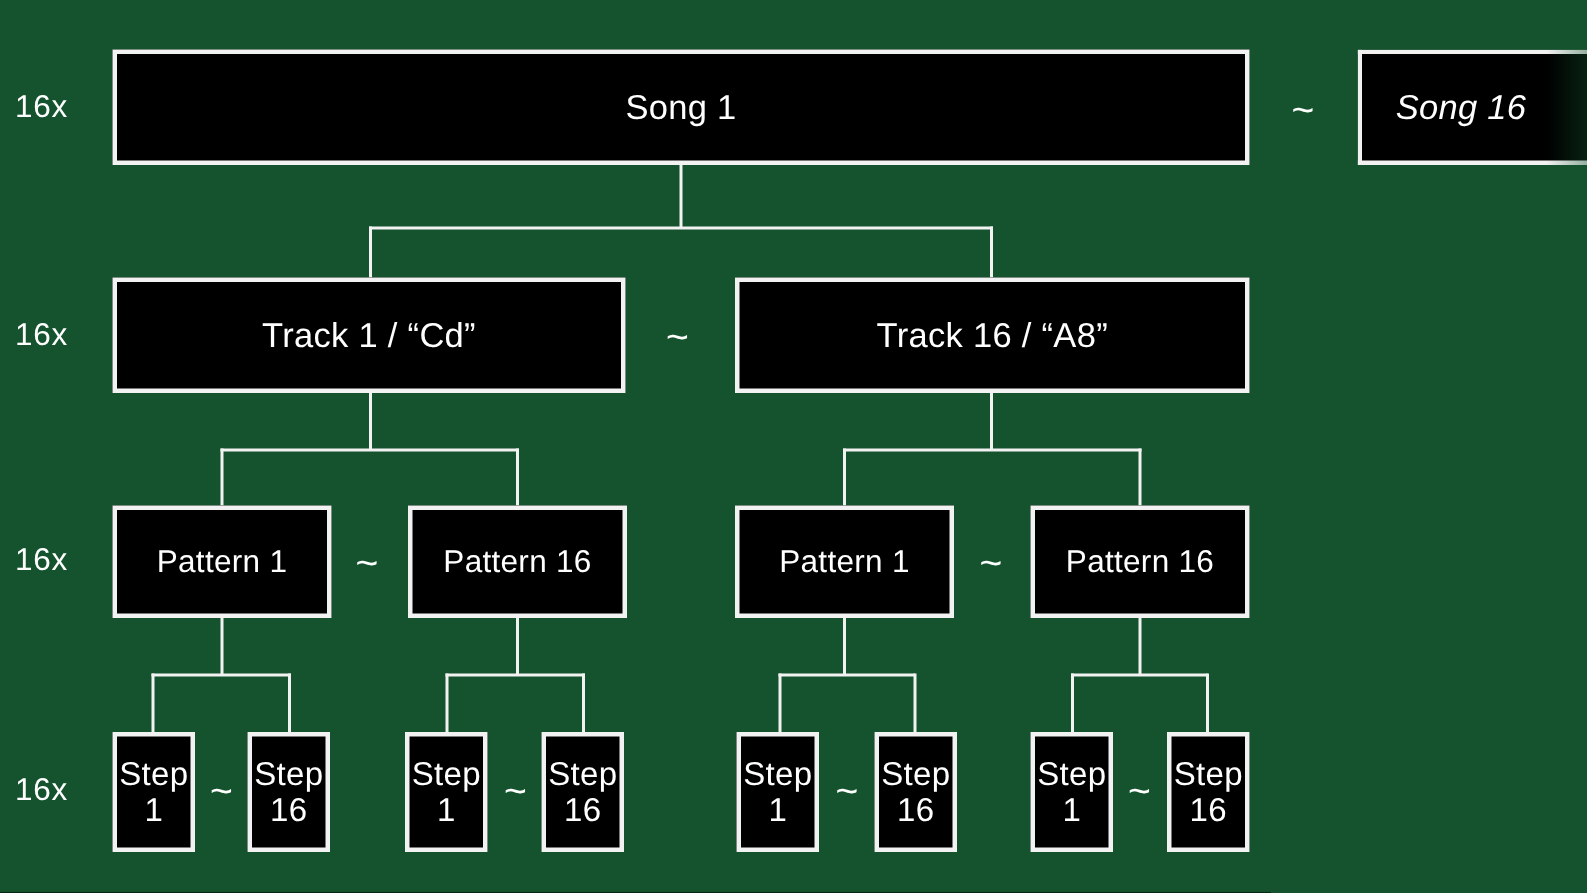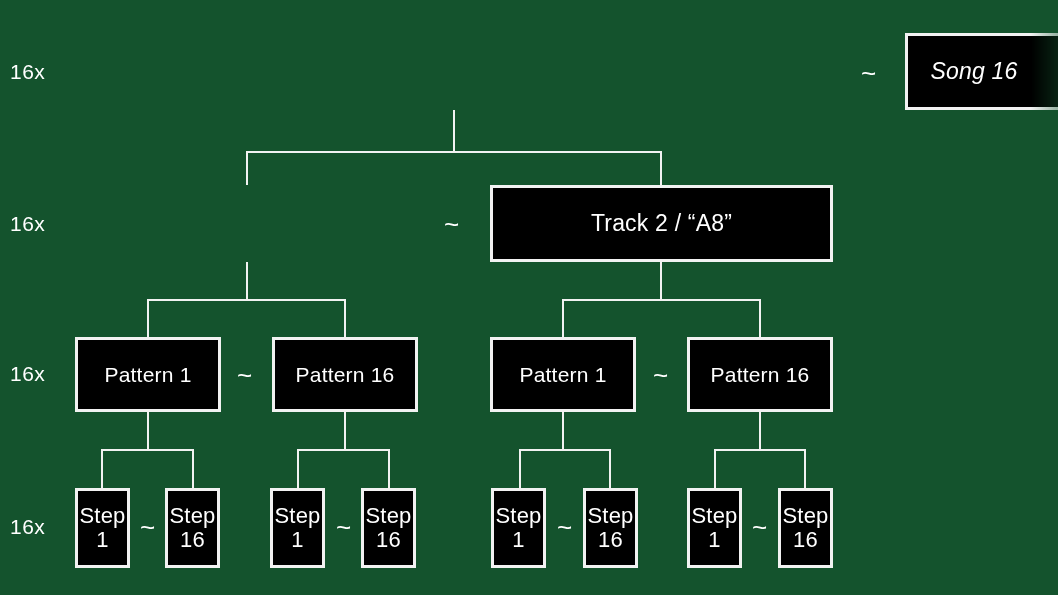--- a/index.html
+++ b/index.html
@@ -131,32 +131,38 @@
   <div class="conn v" style="left:562px; top:412px; height:38px;"></div>
   <div class="conn h" style="left:519px; top:449px; width:91px;"></div>
   <div class="conn v" style="left:519px; top:449px; height:39px;"></div>
   <div class="conn v" style="left:609px; top:449px; height:39px;"></div>
 
   <div class="conn v" style="left:759px; top:412px; height:38px;"></div>
   <div class="conn h" style="left:714px; top:449px; width:91px;"></div>
   <div class="conn v" style="left:714px; top:449px; height:39px;"></div>
   <div class="conn v" style="left:804px; top:449px; height:39px;"></div>
 
+  <div class="node song-box" style="left:75px; top:33px; width:758px; height:77px;">
+    <span class="node-label">Song 1</span>
+  </div>
 
   <div class="tilde" style="left:861px; top:60px;">~</div>
 
   <div class="node song-box clipped" style="left:905px; top:33px; width:175px; height:77px;">
     <span class="node-label">Song 16</span>
   </div>
 
+  <div class="node track-box" style="left:75px; top:185px; width:342px; height:77px;">
+    <span class="node-label">Track 1 / “Cd”</span>
+  </div>
 
   <div class="tilde" style="left:444px; top:211px;">~</div>
 
   <div class="node track-box" style="left:490px; top:185px; width:343px; height:77px;">
-    <span class="node-label">Track 2 / “A8”</span>
+    <span class="node-label">Track 16 / “A8”</span>
   </div>
 
   <div class="node pattern-box" style="left:75px; top:337px; width:146px; height:75px;">
     <span class="node-label">Pattern 1</span>
   </div>
 
   <div class="tilde" style="left:237px; top:362px;">~</div>
 
   <div class="node pattern-box" style="left:272px; top:337px; width:146px; height:75px;">
     <span class="node-label">Pattern 16</span>

